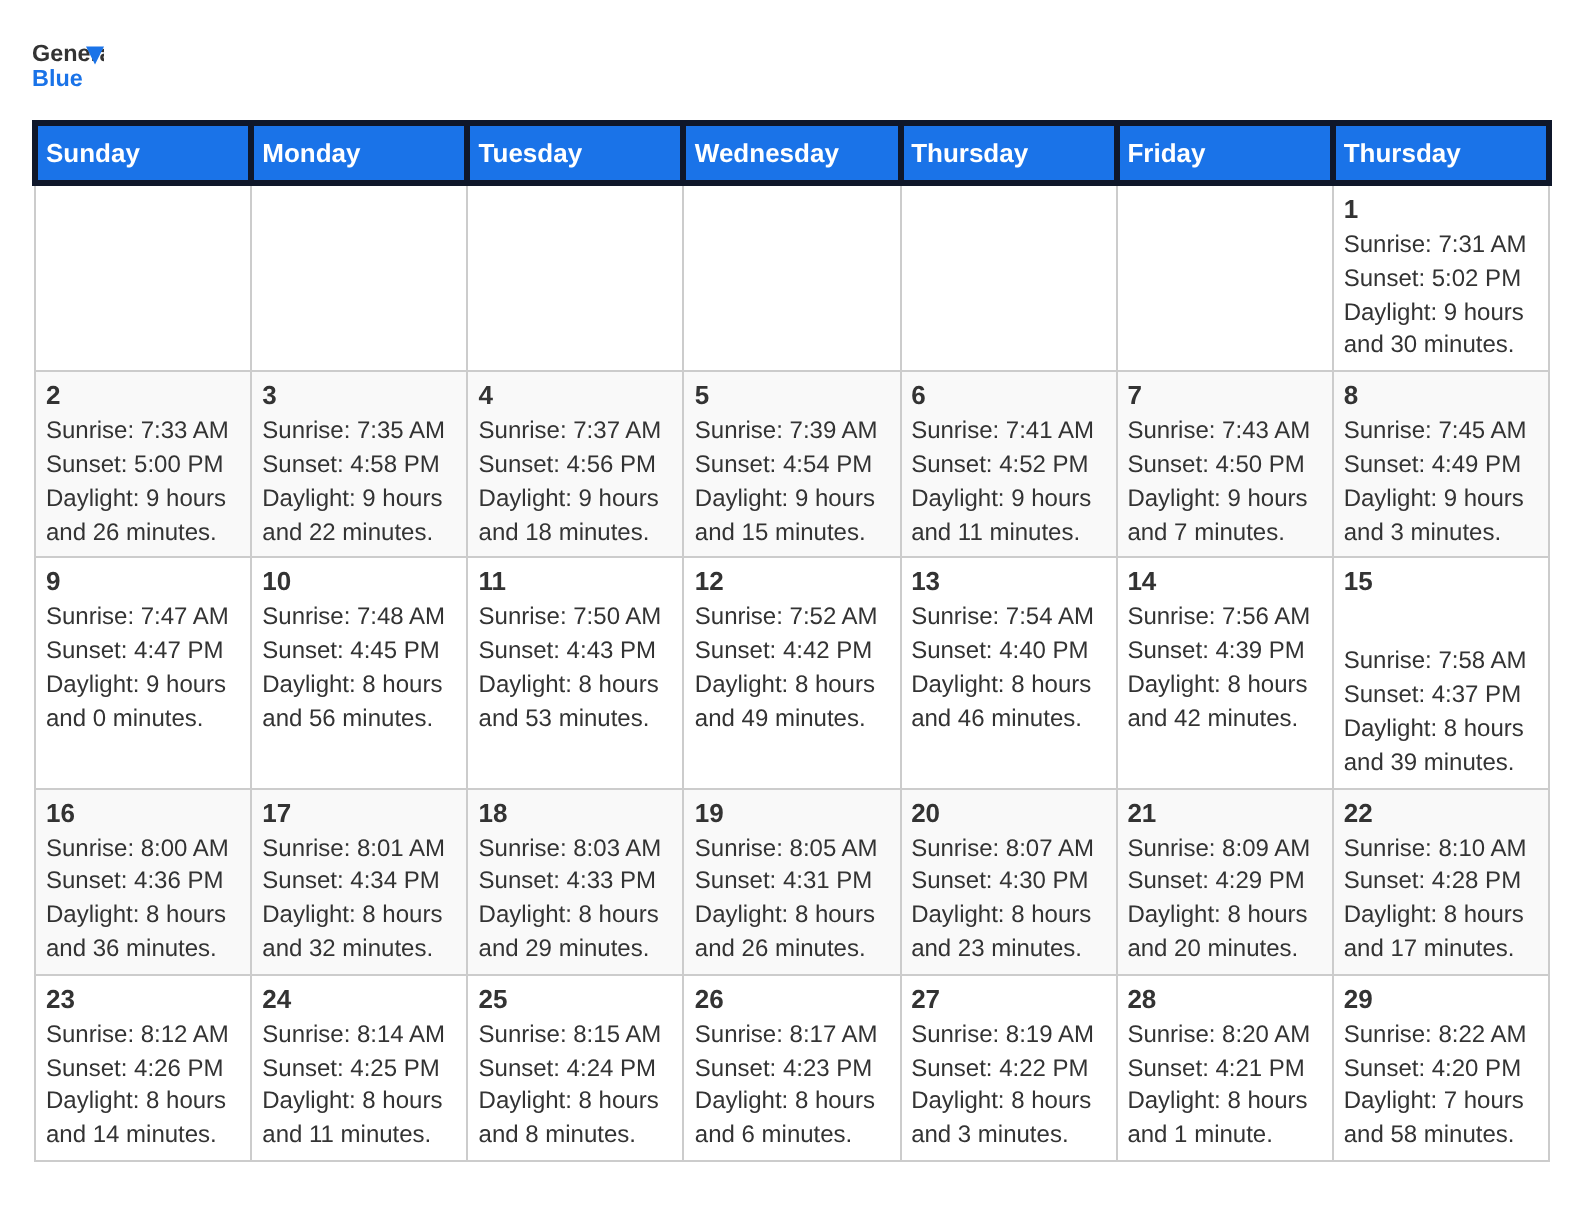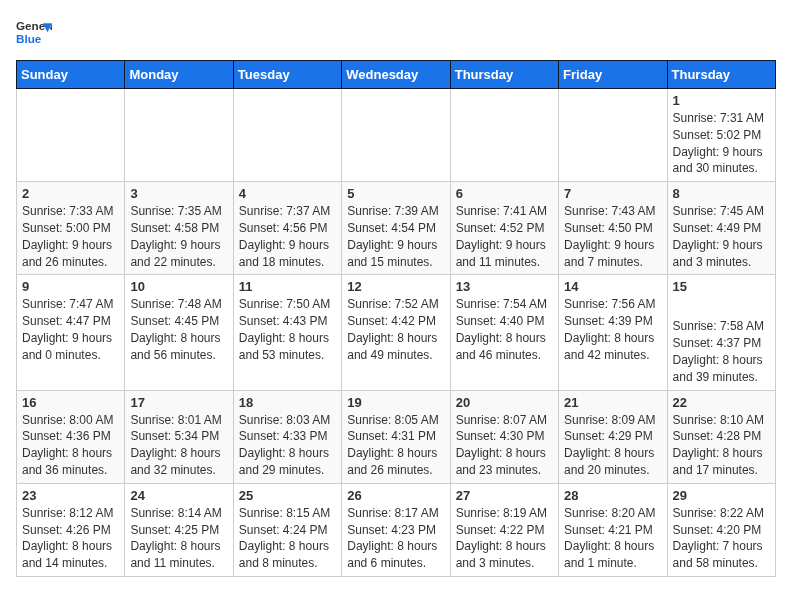--- a/index.html
+++ b/index.html
@@ -42,21 +42,21 @@
       border-collapse: collapse;
       border: 1px solid #ccc;
     }
     .calendar th {
       background-color: #1a73e8;
       color: #fff;
       font-size: 13px;
       font-weight: bold;
       padding: 6px 4px;
       text-align: left;
-      border: 1px solid #0f172a;
+      border: 3px solid #0f172a;
     }
     .calendar td {
       vertical-align: top;
       border: 1px solid #ccc;
       padding: 4px 5px;
       width: calc(100% / 7);
       min-height: 80px;
       font-size: 10.5px;
       color: #333;
     }
@@ -216,21 +216,21 @@
       <tr>
         <td>
           <div class="day-number">16</div>
           <div class="day-info" style="white-space: pre-line;">Sunrise: 8:00 AM
 Sunset: 4:36 PM
 Daylight: 8 hours and 36 minutes.</div>
         </td>
         <td>
           <div class="day-number">17</div>
           <div class="day-info" style="white-space: pre-line;">Sunrise: 8:01 AM
-Sunset: 5:34 PM
+Sunset: 4:34 PM
 Daylight: 8 hours and 32 minutes.</div>
         </td>
         <td>
           <div class="day-number">18</div>
           <div class="day-info" style="white-space: pre-line;">Sunrise: 8:03 AM
 Sunset: 4:33 PM
 Daylight: 8 hours and 29 minutes.</div>
         </td>
         <td>
           <div class="day-number">19</div>

